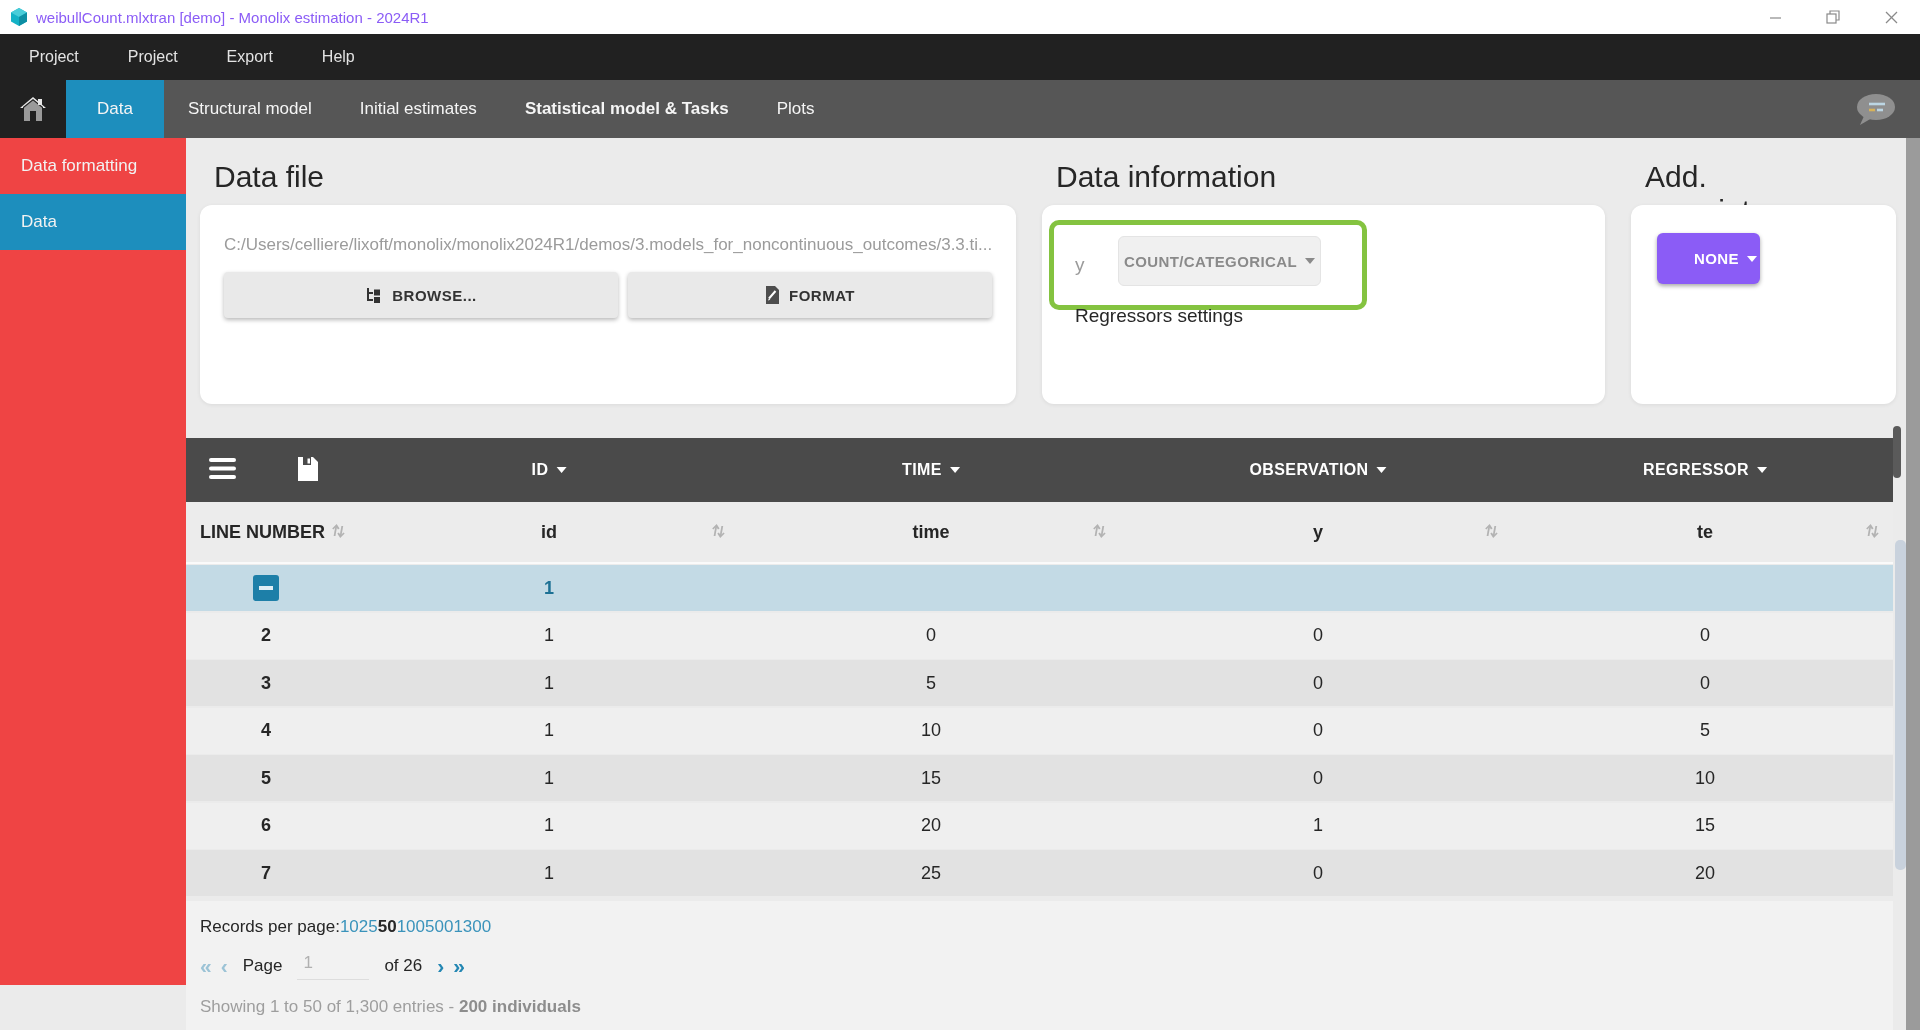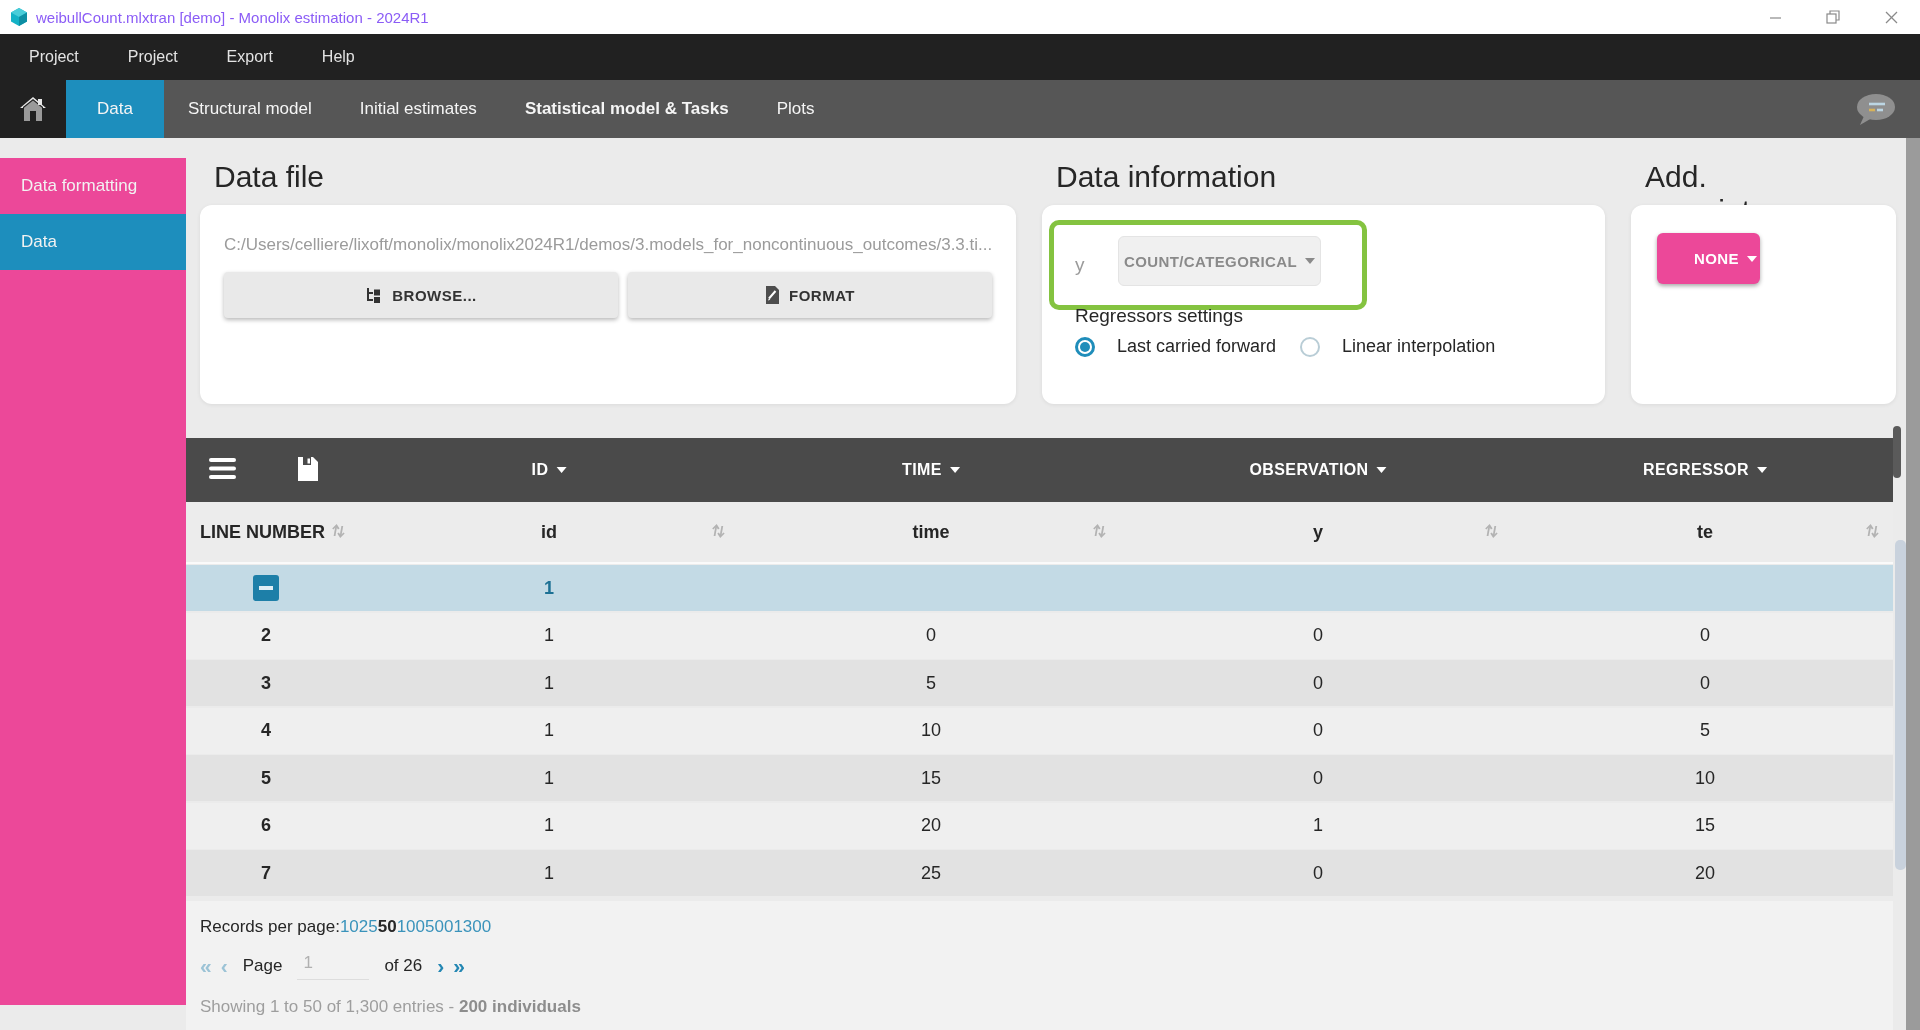--- a/index.html
+++ b/index.html
@@ -19,21 +19,21 @@
   .menubar{position:absolute;left:0;top:34px;width:1920px;height:46px;background:#212121;display:flex;align-items:center;padding-left:29px;box-sizing:border-box;gap:49px;}
   .menubar .menu-item{color:#e3e3e3;font-size:16px;}
   
   .tabbar{position:absolute;left:0;top:80px;width:1920px;height:58px;background:#565656;display:flex;align-items:stretch;}
   .home-btn{width:66px;background:#212121;display:flex;align-items:center;justify-content:center;}
   .tab{display:flex;align-items:center;padding:0 24px;color:#f5f5f5;font-size:17px;}
   .tab.active{background:#1d8ebd;padding:0 31px;}
   .tab.boldtab{font-weight:bold;}
   .bubble{position:absolute;right:22px;top:12px;}
   
-  .sidebar{position:absolute;left:0;top:138px;width:186px;height:847px;background:#ec4899;margin-top:20px;}
+  .sidebar{position:absolute;left:0;top:138px;width:186px;height:847px;background:#ef4444;}
   .side-item{color:#f2f2f2;font-size:17px;padding:15px 21px;line-height:26px;}
   .side-item.active{background:#1d8ebd;}
   
   .main{position:absolute;left:186px;top:138px;width:1472px;height:892px;background:#ebebeb;}
   .sec-title{position:absolute;font-size:30px;color:#262626;font-weight:400;}
   .panel{position:absolute;top:67px;height:199px;background:#ffffff;border-radius:12px;box-shadow:0 1px 4px rgba(0,0,0,0.07);}
   #panel-datafile{left:14px;width:816px;}
   #panel-datainfo{left:856px;width:563px;}
   #panel-addcov{left:1445px;width:265px;}
   .file-path{position:absolute;left:24px;top:30px;width:770px;font-size:17px;color:#9b9b9b;white-space:nowrap;overflow:hidden;}
@@ -45,21 +45,21 @@
   .obs-dd{position:absolute;left:64px;top:11px;width:201px;height:48px;background:#f0f0f0;border:1px solid #e4e4e4;border-radius:6px;display:flex;align-items:center;justify-content:center;gap:8px;font-size:15px;font-weight:bold;color:#8a8a8a;letter-spacing:0.4px;}
   .caret{display:inline-block;width:0;height:0;border-left:5px solid transparent;border-right:5px solid transparent;border-top:6px solid #8a8a8a;}
   .caret.white{border-top-color:#ffffff;}
   .reg-label{position:absolute;left:33px;top:100px;font-size:19px;color:#262626;}
   .radio-row{position:absolute;left:33px;top:131px;display:flex;align-items:center;}
   .radio{width:20px;height:20px;border-radius:50%;background:#fff;box-sizing:border-box;flex:0 0 auto;}
   .radio.sel{border:3px solid #1f8dba;position:relative;}
   .radio.sel::after{content:"";position:absolute;left:2px;top:2px;width:10px;height:10px;border-radius:50%;background:#1f8dba;}
   .radio.unsel{border:2px solid #b9cdd6;}
   .radio-label{font-size:18px;color:#262626;margin-left:22px;}
-  .none-btn{position:absolute;left:26px;top:28px;width:103px;height:51px;background:#ec4899;border:none;border-radius:6px;box-shadow:0 2px 4px rgba(0,0,0,0.35);display:flex;align-items:center;justify-content:center;gap:8px;color:#fff;font-family:"Liberation Sans",sans-serif;font-size:15px;font-weight:bold;letter-spacing:0.4px;padding-left:40px;}
+  .none-btn{position:absolute;left:26px;top:28px;width:103px;height:51px;background:#8b5cf6;border:none;border-radius:6px;box-shadow:0 2px 4px rgba(0,0,0,0.35);display:flex;align-items:center;justify-content:center;gap:8px;color:#fff;font-family:"Liberation Sans",sans-serif;font-size:15px;font-weight:bold;letter-spacing:0.4px;padding-left:40px;}
   
   .tbl-toolbar{position:absolute;left:0;top:300px;width:1707px;height:64px;background:#4a4a4a;}
   .tb-icon{position:absolute;top:19px;}
   .col-dd{position:absolute;top:0;height:64px;transform:translateX(-50%);display:flex;align-items:center;gap:8px;color:#ffffff;font-size:16px;font-weight:bold;letter-spacing:0.4px;}
   .tbl-header{position:absolute;left:0;top:364px;width:1707px;height:62px;background:#ececec;border-bottom:2px solid #fafafa;box-sizing:border-box;}
   .hdr-cell{position:absolute;top:0;height:60px;display:flex;align-items:center;font-size:18px;font-weight:bold;color:#262626;}
   .hdr-center{transform:translateX(-50%);}
   .sort-ic{position:absolute;top:20px;transform:translateX(-50%);}
   .rows{position:absolute;left:0;top:427px;width:1707px;}
   .trow{position:relative;height:46px;margin-bottom:1.5px;}
@@ -197,26 +197,20 @@
 
   <div class="panel" id="panel-datainfo">
     <div class="green-box">
       <span class="obs-name">y</span>
       <div class="obs-dd">
         <span>COUNT/CATEGORICAL</span>
         <span class="caret"></span>
       </div>
     </div>
     <div class="reg-label">Regressors settings</div>
-    <div class="radio-row">
-      <span class="radio sel"></span>
-      <span class="radio-label" style="margin-right:24px;">Last carried forward</span>
-      <span class="radio unsel"></span>
-      <span class="radio-label">Linear interpolation</span>
-    </div>
   </div>
 
   <div class="panel" id="panel-addcov">
     <button class="none-btn">
       <span>NONE</span>
       <span class="caret white"></span>
     </button>
   </div>
 
   <div class="tbl-toolbar">

